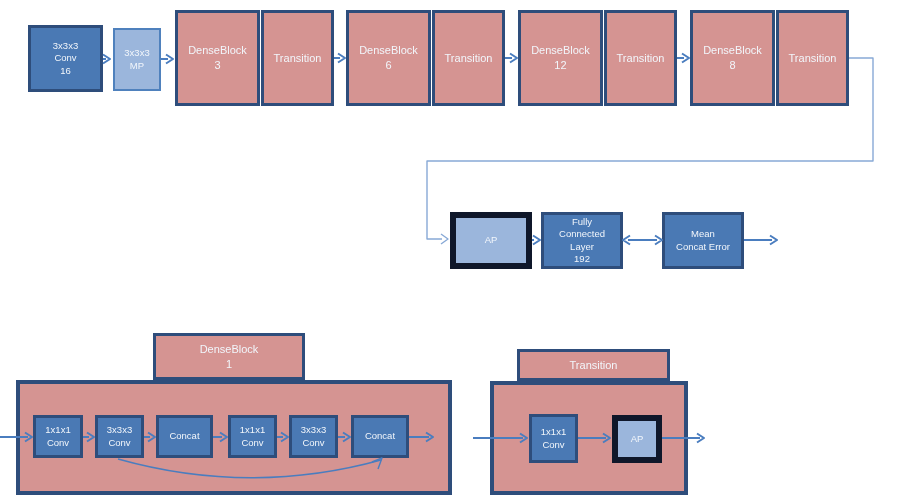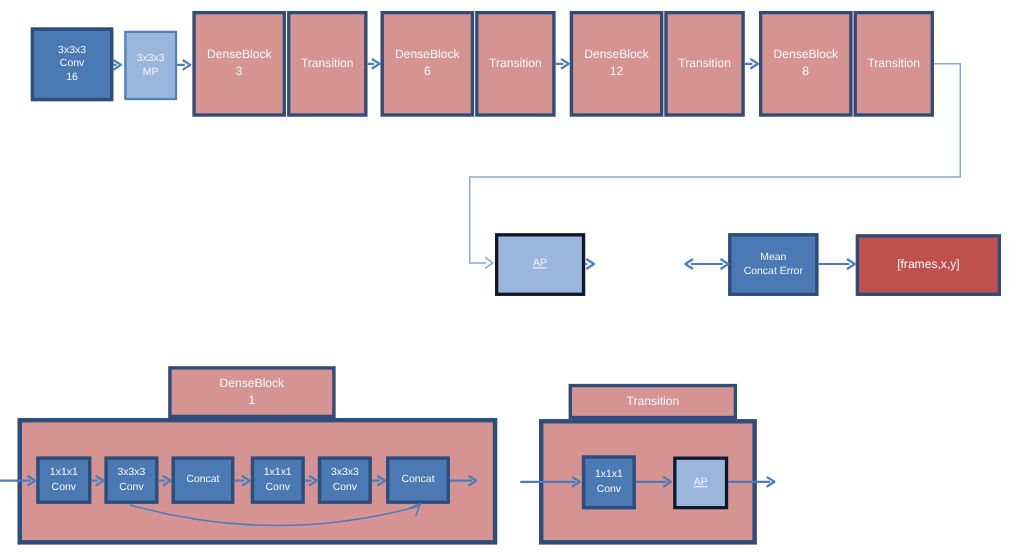--- a/index.html
+++ b/index.html
@@ -17,21 +17,21 @@
     display: flex;
     align-items: center;
     justify-content: center;
     text-align: center;
     color: #f2f6fb;
   }
   .lbl { white-space: pre-line; display: block; }
   
   .dark  { background: #4a79b4; border: 3px solid #2e4d7b; }
   .light { background: #9bb6dc; border: 2px solid #4f81bd; }
-  .lightnavy { background: #9bb6dc; border: 3px solid #0f172a; text-decoration: underline; }
+  .lightnavy { background: #9bb6dc; border: 6px solid #0f172a; }
   .pink  { background: #d59492; border: 3px solid #2e4d7b; }
   .red   { background: #c0504d; border: 3px solid #2e4d7b; }
   .container { background: #d59492; border: 4px solid #2e4d7b; }
   
   .fs-s  { font-size: 9.5px; line-height: 1.3; }
   .fs-m  { font-size: 11px;  line-height: 1.35; }
   .overlay {
     position: absolute;
     left: 0; top: 0;
     width: 918px; height: 502px;
@@ -86,26 +86,29 @@
     <span class="lbl">DenseBlock
 8</span>
   </div>
   <div class="node pink fs-m" style="left:776px;top:10px;width:73px;height:96px">
     <span class="lbl">Transition</span>
   </div>
 
   <div class="node lightnavy fs-s" style="left:450px;top:212px;width:82px;height:57px">
     <span class="lbl">AP</span>
   </div>
+  <div class="node dark fs-s" style="left:541px;top:212px;width:82px;height:57px">
+    <span class="lbl">Fully
+Connected
+Layer
+192</span>
+  </div>
   <div class="node dark fs-s" style="left:662px;top:212px;width:82px;height:57px">
     <span class="lbl">Mean
 Concat Error</span>
-  </div>
-  <div class="node red fs-m" style="left:778px;top:213px;width:132px;height:56px">
-    <span class="lbl">[frames,x,y]</span>
   </div>
 
   <div class="node pink fs-m" style="left:153px;top:333px;width:152px;height:47px">
     <span class="lbl">DenseBlock
 1</span>
   </div>
   <div class="node container" style="left:16px;top:380px;width:436px;height:115px"></div>
 
   <div class="node dark fs-s" style="left:33px;top:415px;width:50px;height:43px">
     <span class="lbl">1x1x1

